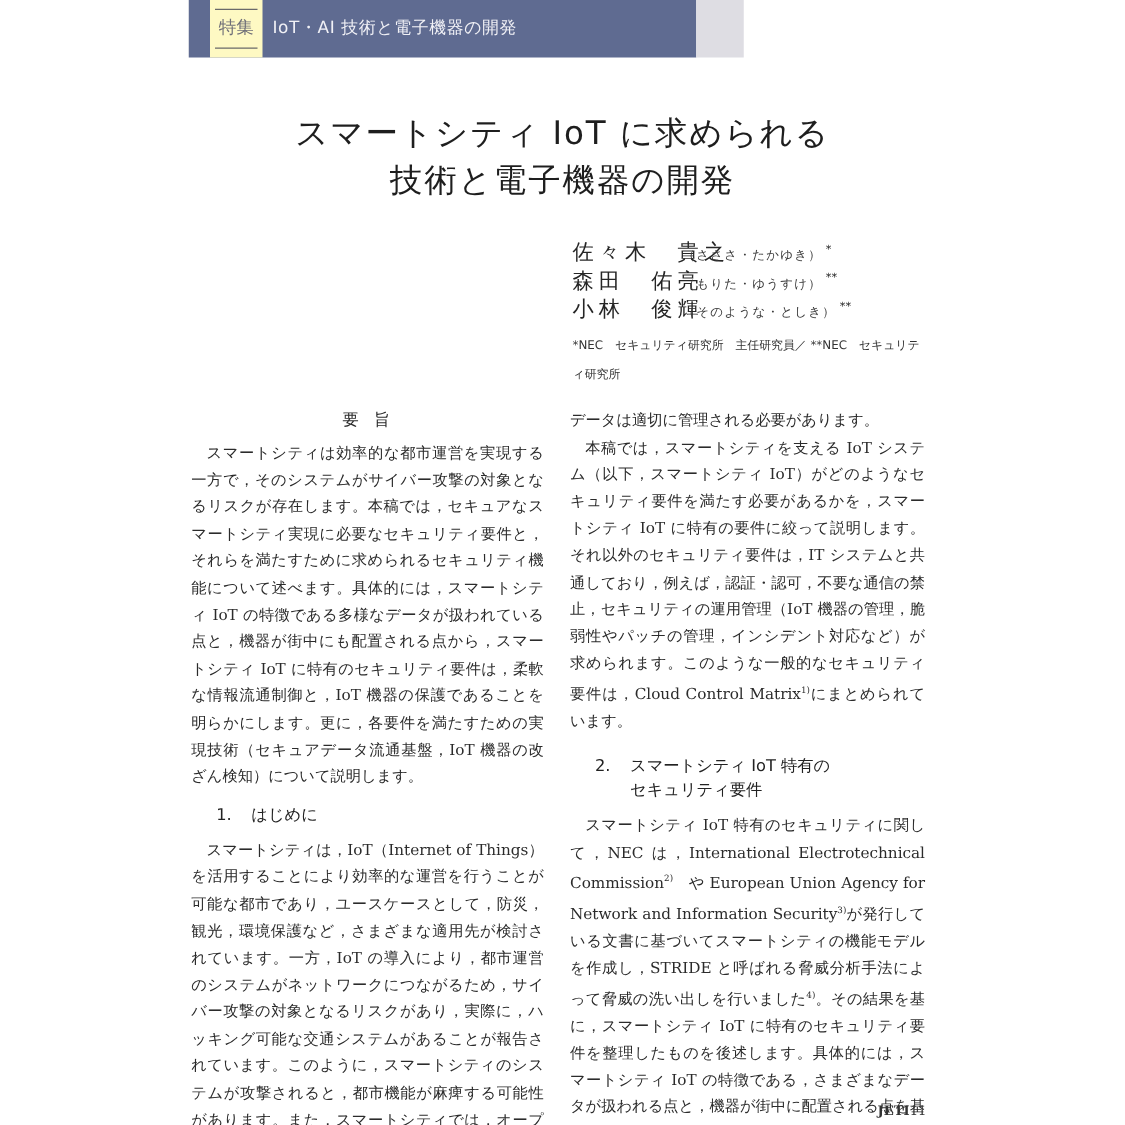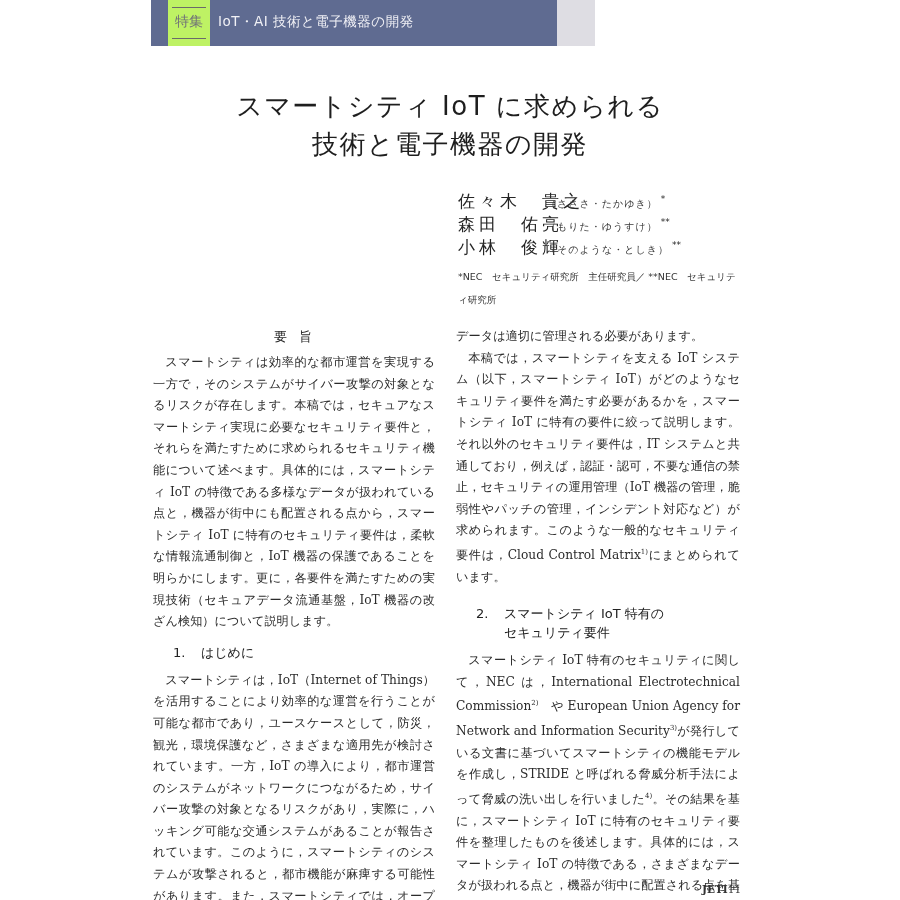--- a/index.html
+++ b/index.html
@@ -10,21 +10,21 @@
     .header-bar {
       position: absolute; left: 151px; top: 0; width: 406px; height: 46px;
       background: #5f6b91;
     }
     .header-gray {
       position: absolute; left: 557px; top: 0; width: 38px; height: 46px;
       background: #dedde3;
     }
     .tokushu-box {
       position: absolute; left: 168px; top: 0; width: 42px; height: 46px;
-      background: #bef264;
+      background: #fef9c3;
     }
     .tokushu-box .line-top {
       position: absolute; left: 4px; right: 4px; top: 7px; height: 1px; background: #6a6a6a;
     }
     .tokushu-box .line-bottom {
       position: absolute; left: 4px; right: 4px; top: 38px; height: 1px; background: #6a6a6a;
     }
     .tokushu-label {
       position: absolute; left: 0; right: 0; top: 13px; text-align: center;
       font-family: "DejaVu Sans", sans-serif; font-size: 14px; color: #6f6f78;

